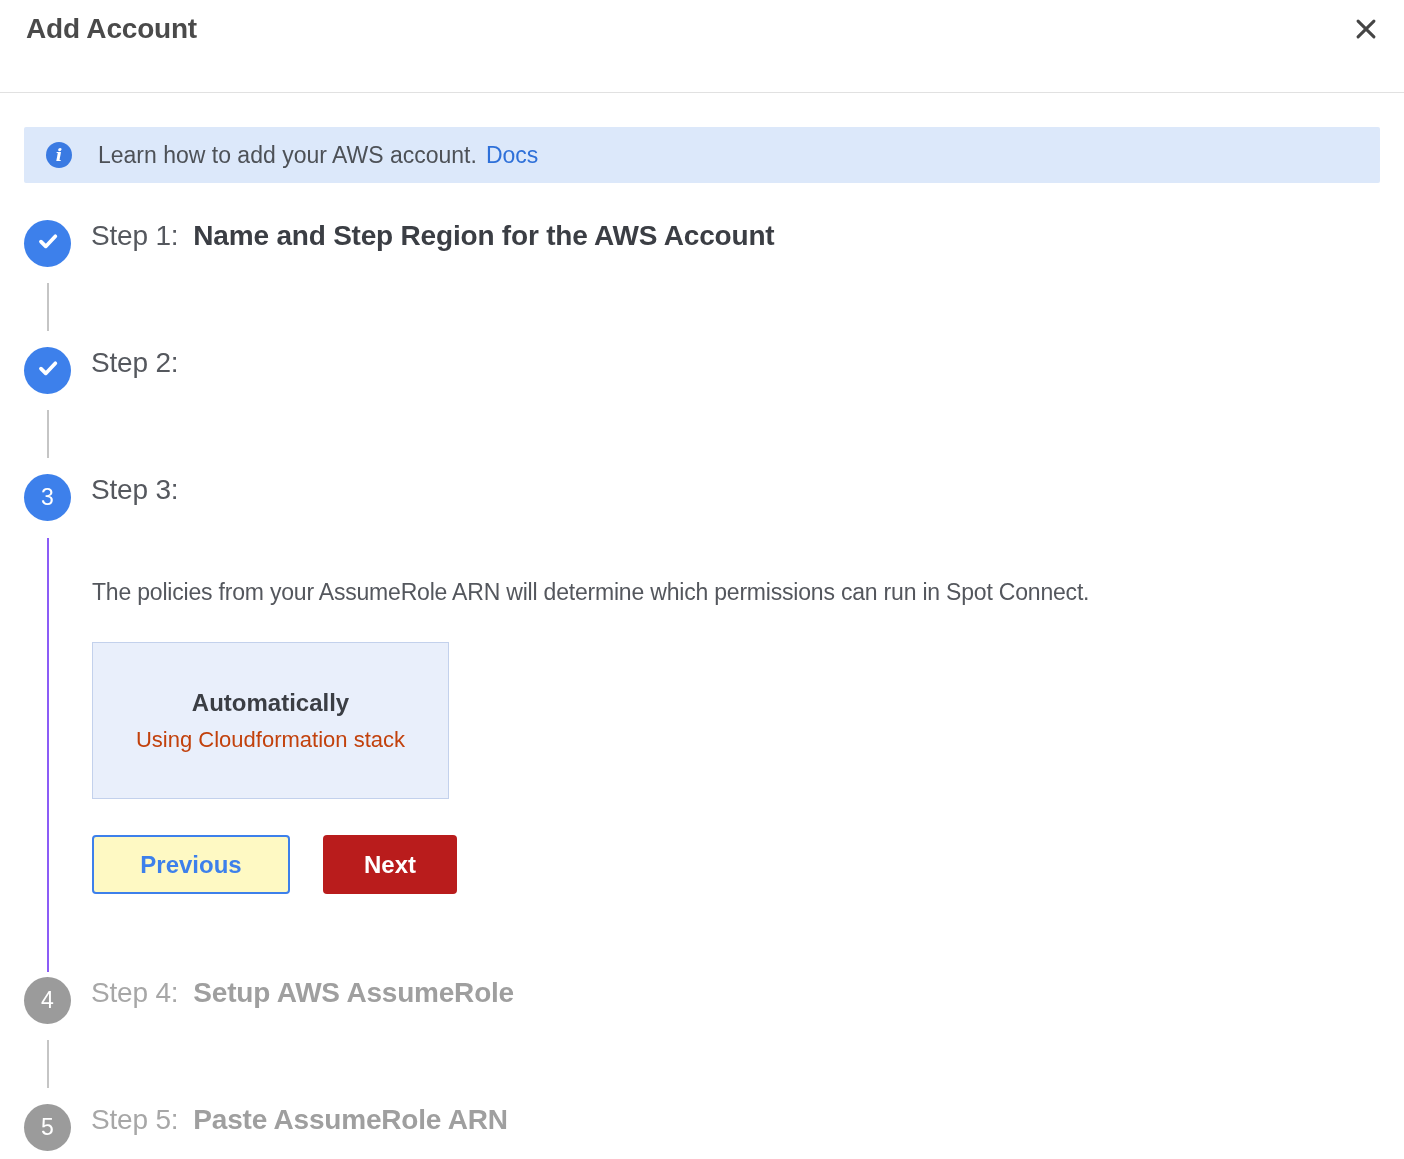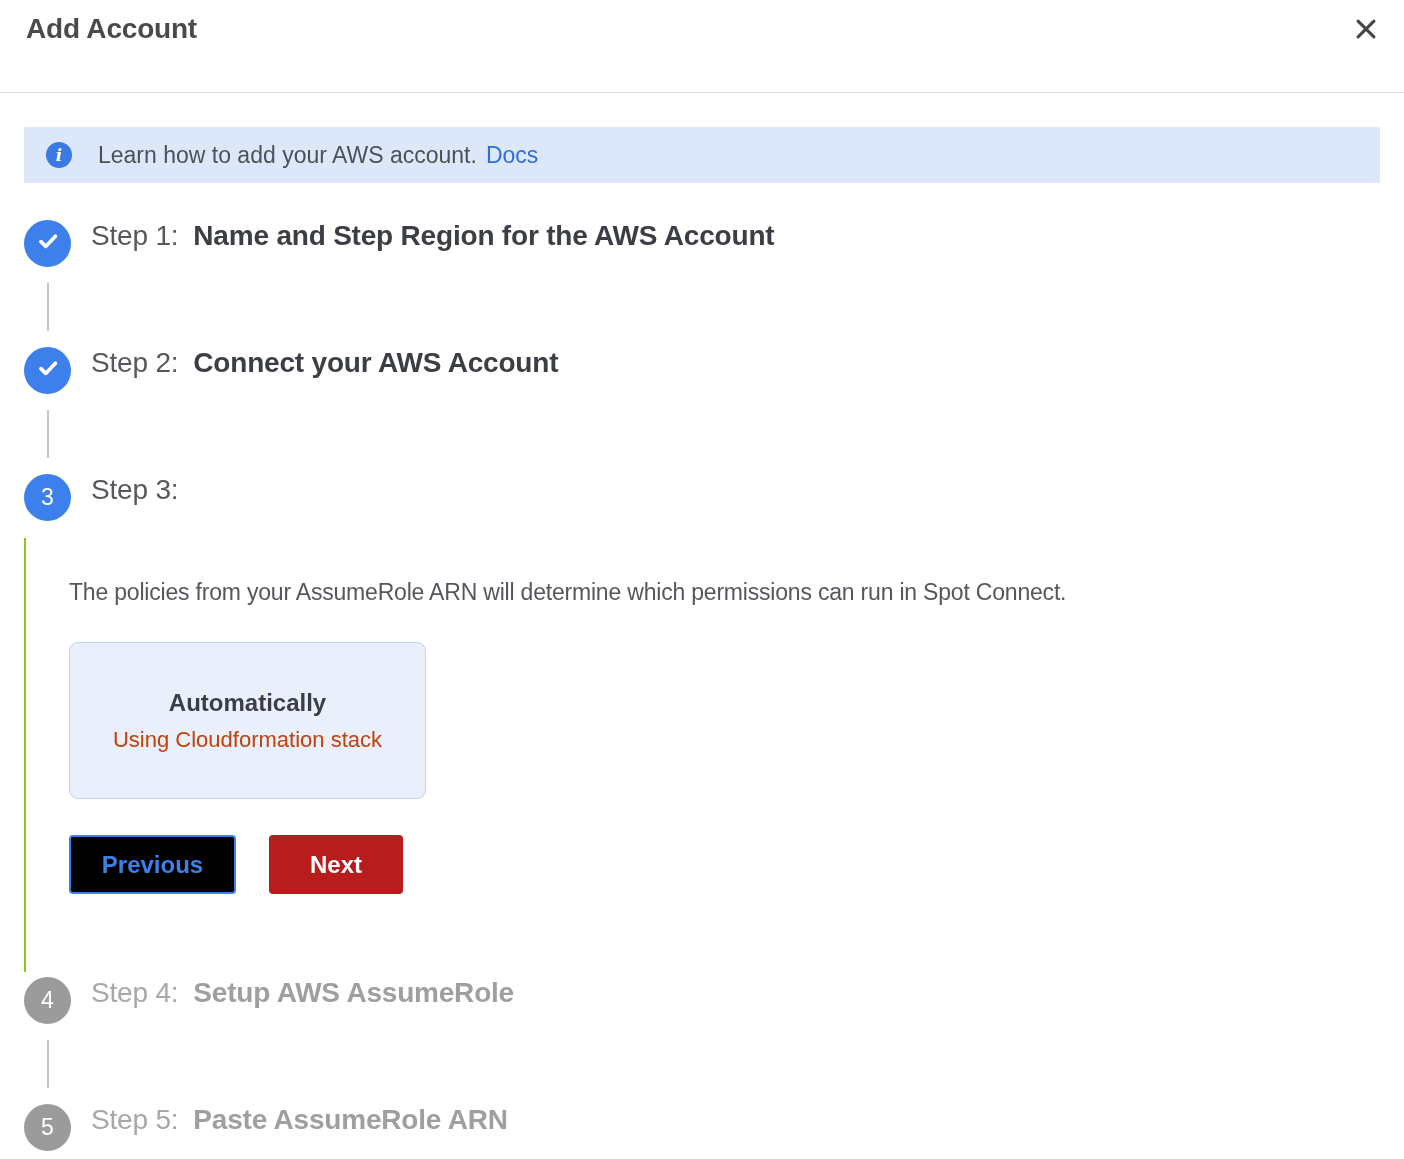--- a/index.html
+++ b/index.html
@@ -66,52 +66,52 @@
   .step-row.upcoming .step-label { color: #a7a7a7; }
   .step-row.upcoming .step-title { color: #9f9f9f; }
 
   .connector {
     width: 2px; height: 48px; background: #c5c5c5;
     margin: 15px 0 16px 23px;
   }
 
   
   .step3-content {
-    margin-top: 16px;
-    border-left: 2px solid #84cc16;
+    margin-left: 23px; margin-top: 16px;
+    border-left: 2px solid #8b5cf6;
     padding: 41px 0 78px 43px;
   }
   .step3-description {
     font-size: 23px; color: #54575d; letter-spacing: -0.2px;
   }
   .method-cards { display: flex; gap: 20px; margin-top: 36px; }
   .method-card {
     width: 357px; height: 157px;
-    border: 1px solid #dfe2e6; border-radius: 9px;
+    border: 1px solid #dfe2e6; border-radius: 0;
     background: #ffffff;
     display: flex; flex-direction: column; align-items: center; justify-content: center;
     gap: 10px; cursor: pointer;
   }
   .method-card.selected {
     background: #e9effb;
     border-color: #c3d1ec;
   }
   .method-title { font-size: 24px; font-weight: 700; color: #3b3e44; }
   .method-subtitle { font-size: 22px; font-weight: 400; color: #c2410c; }
 
   .wizard-buttons { display: flex; gap: 33px; margin-top: 36px; }
   .btn {
     height: 59px; border-radius: 4px; cursor: pointer;
     font-family: "Liberation Sans", sans-serif;
     font-size: 24px; font-weight: 700;
     display: inline-flex; align-items: center; justify-content: center;
   }
   .btn-outline {
-    width: 167px;
-    background: #000000; color: #3d80eb;
+    width: 198px;
+    background: #fef9c3; color: #3d80eb;
     border: 2px solid #3d80eb;
   }
   .btn-primary {
     width: 134px;
     background: #b91c1c; color: #ffffff; border: none;
   }
 </style>
 </head>
 <body>
 
@@ -150,21 +150,20 @@
 
   <div class="step-row completed">
     <div class="step-circle blue">
       <span>
         <svg width="26" height="26" viewBox="0 0 24 24">
           <path d="M5.5 12.6l4.4 4.4L18.8 7.6" stroke="#ffffff" stroke-width="3.4" fill="none" stroke-linecap="round" stroke-linejoin="round"></path>
         </svg>
       </span>
     </div>
     <span class="step-label">Step 2:</span>
-    <span class="step-title">Connect your AWS Account</span>
   </div>
 
   <div class="connector"></div>
 
   <div class="step-row active">
     <div class="step-circle blue">
       <span>3</span>
     </div>
     <span class="step-label">Step 3:</span>
   </div>

